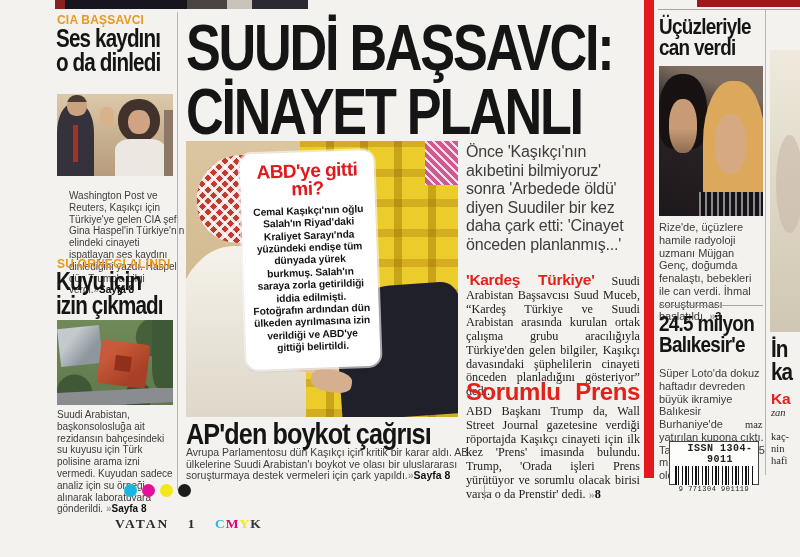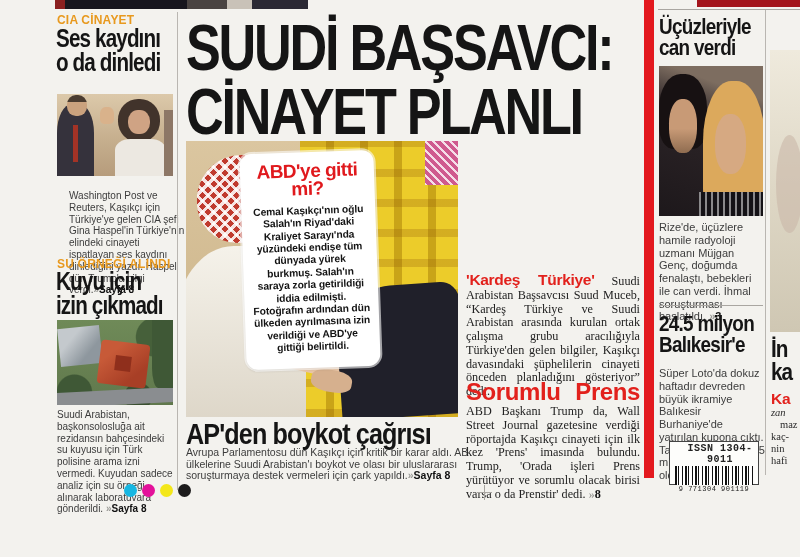--- a/index.html
+++ b/index.html
@@ -64,21 +64,21 @@
   .edge-frag{font-family:"Liberation Serif",serif;font-size:10.5px;color:#2a2a2a;line-height:1.15;}
 </style>
 </head>
 <body>
 
 <div class="stage">
 
   <div class="abs" style="left:55px;top:0;width:253px;height:9px;background:linear-gradient(90deg,#8a2020 0 4%,#17161e 4% 52%,#4a4442 52% 68%,#c9c2b8 68% 78%,#2b2934 78% 100%);"></div>
   <div class="abs" style="left:697px;top:0;width:103px;height:7px;background:#a3141b;"></div>
 
-  <div class="abs kicker" style="left:57px;top:13px;">CIA CİNAYET</div>
+  <div class="abs kicker" style="left:57px;top:13px;">CIA BAŞSAVCI</div>
   <div class="abs hl hl-left pre" style="left:56px;top:27px;width:130px;">Ses kaydını
 o da dinledi</div>
 
   <div class="abs photo photo-haspel" style="left:57px;top:94px;width:116px;height:82px;">
     <div class="ph-shape" style="left:0;top:12%;width:32%;height:88%;background:#35323c;border-radius:40% 40% 0 0;"></div>
     <div class="ph-shape" style="left:14%;top:38%;width:4%;height:45%;background:#a33326;"></div>
     <div class="ph-shape" style="left:9%;top:1%;width:17%;height:26%;background:linear-gradient(#4a3c30 0 35%,#caa27e 35%);border-radius:45%;"></div>
     <div class="ph-shape" style="left:37%;top:16%;width:12%;height:20%;background:#d9b28b;border-radius:40% 40% 30% 30%;"></div>
     <div class="ph-shape" style="left:53%;top:6%;width:36%;height:52%;background:#41332b;border-radius:48%;"></div>
     <div class="ph-shape" style="left:61%;top:19%;width:19%;height:30%;background:#cfa384;border-radius:45%;"></div>
@@ -130,20 +130,21 @@
   <div class="abs overlay-box" style="left:243px;top:152px;width:118px;height:200px;">
     <div class="overlay-title">ABD'ye gitti mi?</div>
     <div class="overlay-body">Cemal Kaşıkçı'nın oğlu Salah'ın Riyad'daki Kraliyet Sarayı'nda yüzündeki endişe tüm dünyada yürek burkmuş. Salah'ın saraya zorla getirildiği iddia edilmişti. Fotoğrafın ardından dün ülkeden ayrılmasına izin verildiği ve ABD'ye gittiği belirtildi.</div>
   </div>
 
   <div class="abs hl hl-ap" style="left:186px;top:420px;width:300px;white-space:nowrap;">AP'den boykot çağrısı</div>
   <p class="abs body-txt-md" style="left:186px;top:447px;width:287px;margin:0;font-size:10.5px;line-height:1.1;">
     <span>Avrupa Parlamentosu dün Kaşıkçı için kritik bir karar aldı. AB ülkelerine Suudi Arabistan'ı boykot ve olası bir uluslararası soruşturmaya destek vermeleri için çark yapıldı.</span><span class="refmark">»</span><span class="ref">Sayfa 8</span>
   </p>
 
+  <div class="abs intro" style="left:466px;top:143px;width:174px;">Önce 'Kaşıkçı'nın akıbetini bilmiyoruz' sonra 'Arbedede öldü' diyen Suudiler bir kez daha çark etti: 'Cinayet önceden planlanmış...'</div>
 
   <p class="abs serif-body" style="left:466px;top:271px;width:174px;margin:0;">
     <span class="subhead-sm">'Kardeş Türkiye'</span>
     <span>Suudi Arabistan Başsavcısı Suud Muceb, “Kardeş Türkiye ve Suudi Arabistan arasında kurulan ortak çalışma grubu aracılığıyla Türkiye'den gelen bilgiler, Kaşıkçı davasındaki şüphelilerin cinayeti önceden planladığını gösteriyor” dedi.</span>
   </p>
 
   <p class="abs serif-body" style="left:466px;top:378px;width:174px;margin:0;">
     <span class="subhead-lg">Sorumlu Prens</span>
     <span>ABD Başkanı Trump da, Wall Street Journal gazetesine verdiği röportajda Kaşıkçı cinayeti için ilk kez 'Prens' imasında bulundu. Trump, 'Orada işleri Prens yürütüyor ve sorumlu olacak birisi varsa o da Prenstir' dedi.</span>
     <span class="refmark">»</span><span class="ref">8</span>
@@ -185,19 +186,24 @@
 
   <div class="abs vline" style="left:765px;top:10px;height:465px;"></div>
 
   <div class="abs photo photo-edge" style="left:770px;top:50px;width:30px;height:282px;">
     <div class="ph-shape" style="left:20%;top:30%;width:90%;height:35%;background:#c9b8a8;border-radius:50%;opacity:.6;"></div>
   </div>
   <div class="abs hl hl-edge pre" style="left:771px;top:338px;width:40px;">İn
 ka</div>
   <div class="abs subhead-sm" style="left:771px;top:390px;">Ka</div>
   <div class="abs edge-frag" style="left:771px;top:407px;font-style:italic;">zan</div>
-  <div class="abs edge-frag" style="left:780px;top:419px;">maz</div>
+  <div class="abs edge-frag" style="left:745px;top:419px;">maz</div>
   <div class="abs edge-frag" style="left:771px;top:431px;">kaç-</div>
   <div class="abs edge-frag" style="left:771px;top:443px;">nin</div>
   <div class="abs edge-frag" style="left:771px;top:455px;">hafi</div>
 
+  <div class="abs" style="left:115px;top:514px;">
+    <span class="footer-brand">VATAN</span>
+    <span class="footer-brand" style="margin-left:14px;">1</span>
+    <span class="cmyk-letter cl-c" style="margin-left:14px;">C</span><span class="cmyk-letter cl-m">M</span><span class="cmyk-letter cl-y">Y</span><span class="cmyk-letter cl-k">K</span>
+  </div>
 
 </div>
 
 </body></html>

